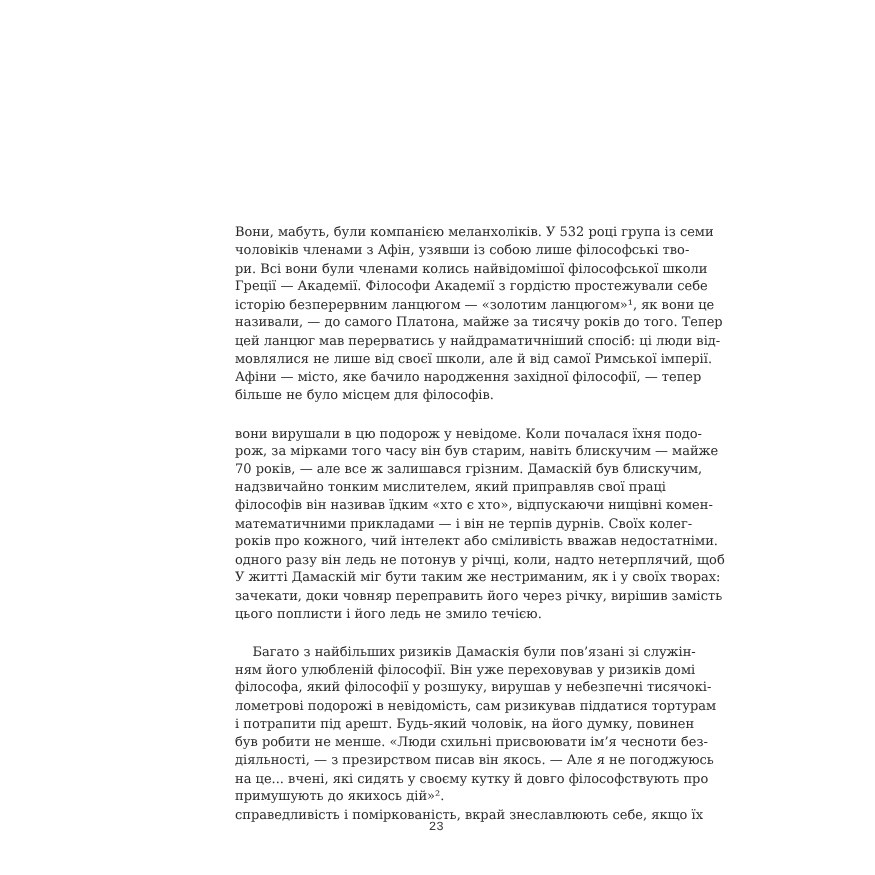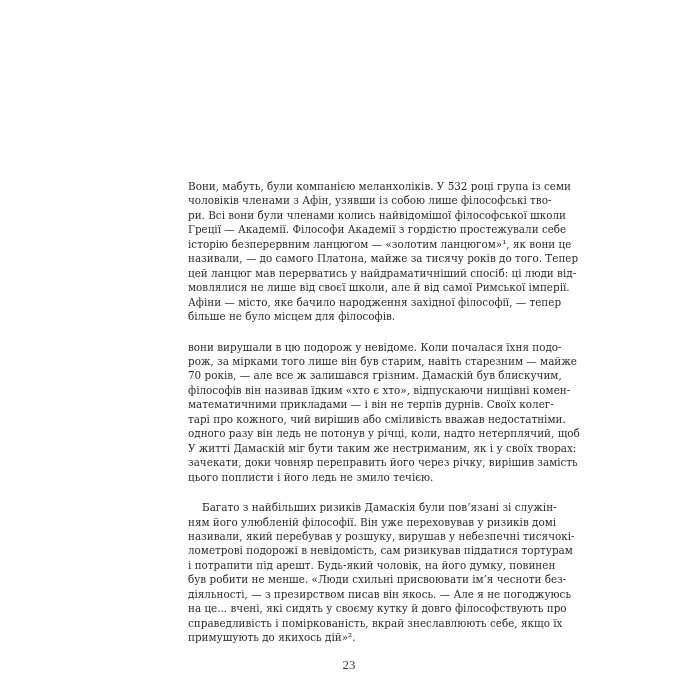--- a/index.html
+++ b/index.html
@@ -10,58 +10,59 @@
     position: absolute; left: 172px; top: 163px; width: 355px;
     font-family: "DejaVu Serif", "Liberation Serif", serif;
     font-size: 10.4px; line-height: 14.45px; color: #2b2b2b;
     text-align: justify; hyphens: manual;
   }
   .page-body p { margin: 16px; text-indent: 0; }
   .line { display: block; text-align: justify; text-align-last: justify; white-space: nowrap; }
   .line.last { text-align-last: left; }
   .page-number {
     position: absolute; top: 657px; left: 0; width: 698px; text-align: center;
-    font-family: Liberation Serif, serif; font-size: 13px; color: #3a3a3a;
+    font-family: Liberation Mono, monospace; font-size: 10px; color: #3a3a3a;
   }
 </style>
 </head>
 <body>
 
 <div class="page-body">
   <p class="">
     <span class="line">Вони, мабуть, були компанією меланхоліків. У 532 році група із семи</span>
     <span class="line">чоловіків членами з Афін, узявши із собою лише філософські тво-</span>
     <span class="line">ри. Всі вони були членами колись найвідомішої філософської школи</span>
     <span class="line">Греції — Академії. Філософи Академії з гордістю простежували себе</span>
     <span class="line">історію безперервним ланцюгом — «золотим ланцюгом»¹, як вони це</span>
     <span class="line">називали, — до самого Платона, майже за тисячу років до того. Тепер</span>
     <span class="line">цей ланцюг мав перерватись у найдраматичніший спосіб: ці люди від-</span>
     <span class="line">мовлялися не лише від своєї школи, але й від самої Римської імперії.</span>
     <span class="line">Афіни — місто, яке бачило народження західної філософії, — тепер</span>
     <span class="line last">більше не було місцем для філософів.</span>
   </p>
   <p class="">
     <span class="line">вони вирушали в цю подорож у невідоме. Коли почалася їхня подо-</span>
-    <span class="line">рож, за мірками того лише він був старим, навіть старезним — майже</span>
+    <span class="line">рож, за мірками того часу він був старим, навіть блискучим — майже</span>
     <span class="line">70 років, — але все ж залишався грізним. Дамаскій був блискучим,</span>
+    <span class="line">надзвичайно тонким мислителем, який приправляв свої праці</span>
     <span class="line">філософів він називав їдким «хто є хто», відпускаючи нищівні комен-</span>
     <span class="line">математичними прикладами — і він не терпів дурнів. Своїх колег-</span>
-    <span class="line">тарі про кожного, чий вирішив або сміливість вважав недостатніми.</span>
+    <span class="line">років про кожного, чий інтелект або сміливість вважав недостатніми.</span>
     <span class="line">одного разу він ледь не потонув у річці, коли, надто нетерплячий, щоб</span>
     <span class="line">У житті Дамаскій міг бути таким же нестриманим, як і у своїх творах:</span>
     <span class="line">зачекати, доки човняр переправить його через річку, вирішив замість</span>
     <span class="line last">цього поплисти і його ледь не змило течією.</span>
   </p>
   <p class="">
     <span class="line" style="text-indent:14px">Багато з найбільших ризиків Дамаскія були пов’язані зі служін-</span>
     <span class="line">ням його улюбленій філософії. Він уже переховував у ризиків домі</span>
-    <span class="line">називали, який перебував у розшуку, вирушав у небезпечні тисячокі-</span>
+    <span class="line">філософа, який філософії у розшуку, вирушав у небезпечні тисячокі-</span>
     <span class="line">лометрові подорожі в невідомість, сам ризикував піддатися тортурам</span>
     <span class="line">і потрапити під арешт. Будь-який чоловік, на його думку, повинен</span>
     <span class="line">був робити не менше. «Люди схильні присвоювати ім’я чесноти без-</span>
     <span class="line">діяльності, — з презирством писав він якось. — Але я не погоджуюсь</span>
     <span class="line">на це... вчені, які сидять у своєму кутку й довго філософствують про</span>
+    <span class="line last">примушують до якихось дій»².</span>
     <span class="line">справедливість і поміркованість, вкрай знеславлюють себе, якщо їх</span>
-    <span class="line last">примушують до якихось дій»².</span>
   </p>
 </div>
 
 <div class="page-number">23</div>
 
 </body></html>

